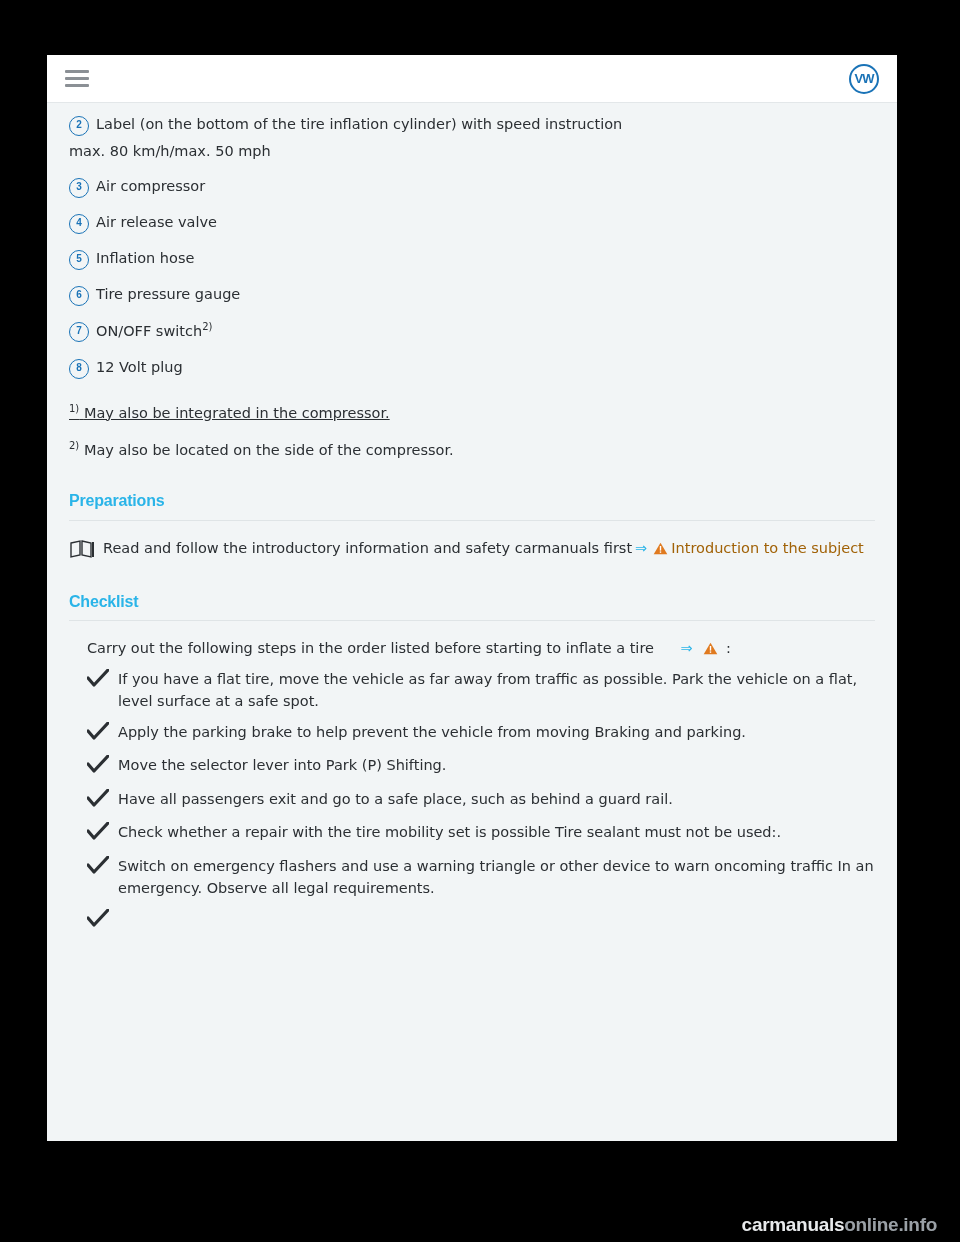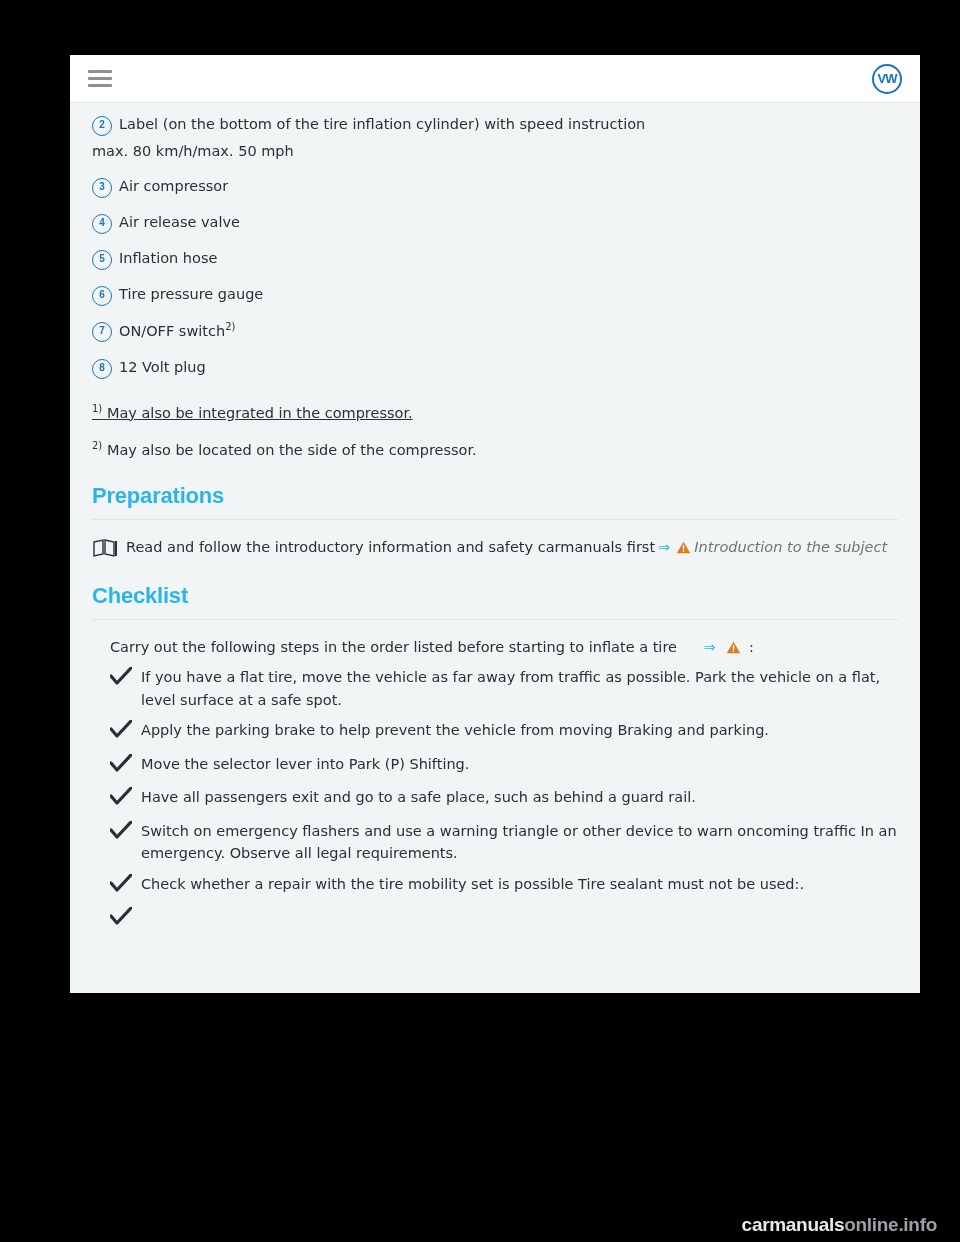--- a/index.html
+++ b/index.html
@@ -8,24 +8,24 @@
     background: #000000;
     width: 960px;
     height: 1242px;
     overflow: hidden;
   }
   body {
     font-family: "DejaVu Sans", sans-serif;
   }
   .page-wrap {
     position: absolute;
-    left: 70px;
+    left: 47px;
     top: 55px;
     width: 850px;
-    height: 938px;
+    height: 1086px;
     background: #f2f5f6;
     overflow: hidden;
   }
   .topbar {
     position: relative;
     height: 48px;
     background: #ffffff;
     border-bottom: 1px solid #e3e7e9;
     display: flex;
     align-items: center;
@@ -104,23 +104,23 @@
   sup {
     font-size: 10px;
     vertical-align: super;
   }
   .footnote {
     margin: 0 0 14px 0;
   }
   .footnote.first { margin-top: 22px; text-decoration: underline; }
   h2.section {
     color: #2ab4e8;
-    font-size: 22px;
+    font-size: 16px;
     font-weight: bold;
-    margin: 18px 0 6px 0;
+    margin: 28px 0 6px 0;
     font-family: "Liberation Sans", sans-serif;
     letter-spacing: -0.2px;
   }
   .rule {
     height: 1px;
     background: #dfe4e6;
     margin: 0 0 16px 0;
   }
   .note-row {
     display: flex;
@@ -141,22 +141,21 @@
   .arrow-ref {
     color: #2ab4e8;
     margin: 0 3px;
   }
   .warn-tri {
     display: inline-block;
     vertical-align: -2px;
     margin: 0 3px;
   }
   .link-ital {
-    color: #737373;
-    font-style: italic;
+    color: #a16207;
   }
   .checklist-intro {
     margin: 4px 0 6px 18px;
   }
   .check-row {
     display: flex;
     align-items: flex-start;
     margin: 0 0 8px 0;
   }
   .check-mark {
@@ -313,30 +312,30 @@
       </span>
       <span class="check-text">Have all passengers exit and go to a safe place, such as behind a guard rail.</span>
     </div>
 
     <div class="check-row">
       <span class="check-mark">
         <svg width="22" height="18" viewBox="0 0 22 18">
             <path d="M1 9 L7 16 L21 1" fill="none" stroke="#2b2f33" stroke-width="3.2" stroke-linecap="round" stroke-linejoin="round"></path>
           </svg>
       </span>
+      <span class="check-text">Check whether a repair with the tire mobility set is possible Tire sealant must not be used:.</span>
+    </div>
+
+    <div class="check-row">
+      <span class="check-mark">
+        <svg width="22" height="18" viewBox="0 0 22 18">
+            <path d="M1 9 L7 16 L21 1" fill="none" stroke="#2b2f33" stroke-width="3.2" stroke-linecap="round" stroke-linejoin="round"></path>
+          </svg>
+      </span>
       <span class="check-text">Switch on emergency flashers and use a warning triangle or other device to warn oncoming traffic In an emergency. Observe all legal requirements.</span>
-    </div>
-
-    <div class="check-row">
-      <span class="check-mark">
-        <svg width="22" height="18" viewBox="0 0 22 18">
-            <path d="M1 9 L7 16 L21 1" fill="none" stroke="#2b2f33" stroke-width="3.2" stroke-linecap="round" stroke-linejoin="round"></path>
-          </svg>
-      </span>
-      <span class="check-text">Check whether a repair with the tire mobility set is possible Tire sealant must not be used:.</span>
     </div>
 
     <div class="check-row">
       <span class="check-mark">
         <svg width="22" height="18" viewBox="0 0 22 18">
             <path d="M1 9 L7 16 L21 1" fill="none" stroke="#2b2f33" stroke-width="3.2" stroke-linecap="round" stroke-linejoin="round"></path>
           </svg>
       </span>
       <span class="check-text"></span>
     </div>

